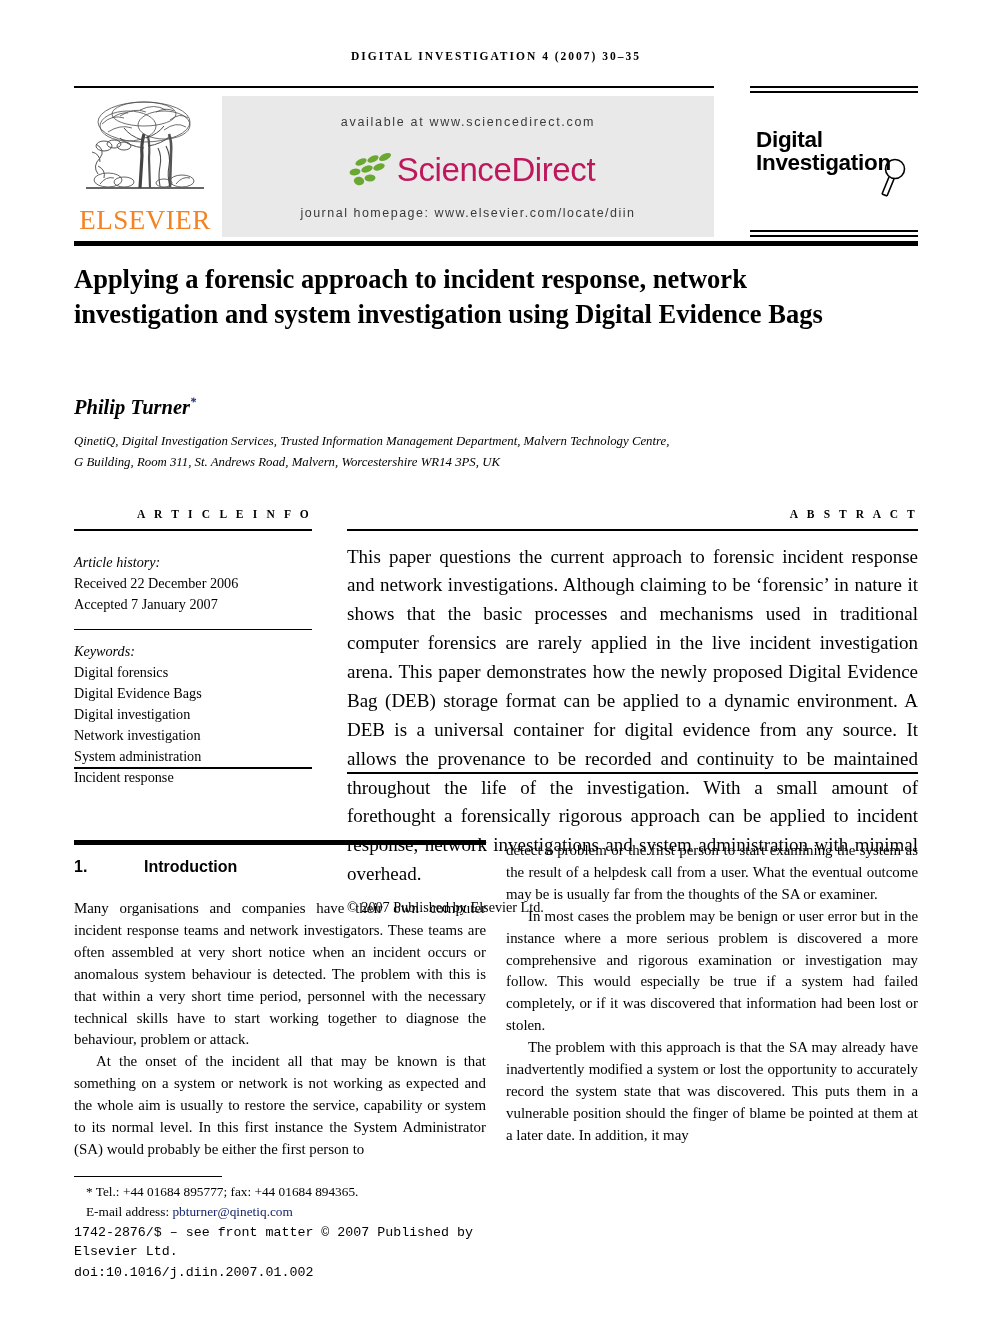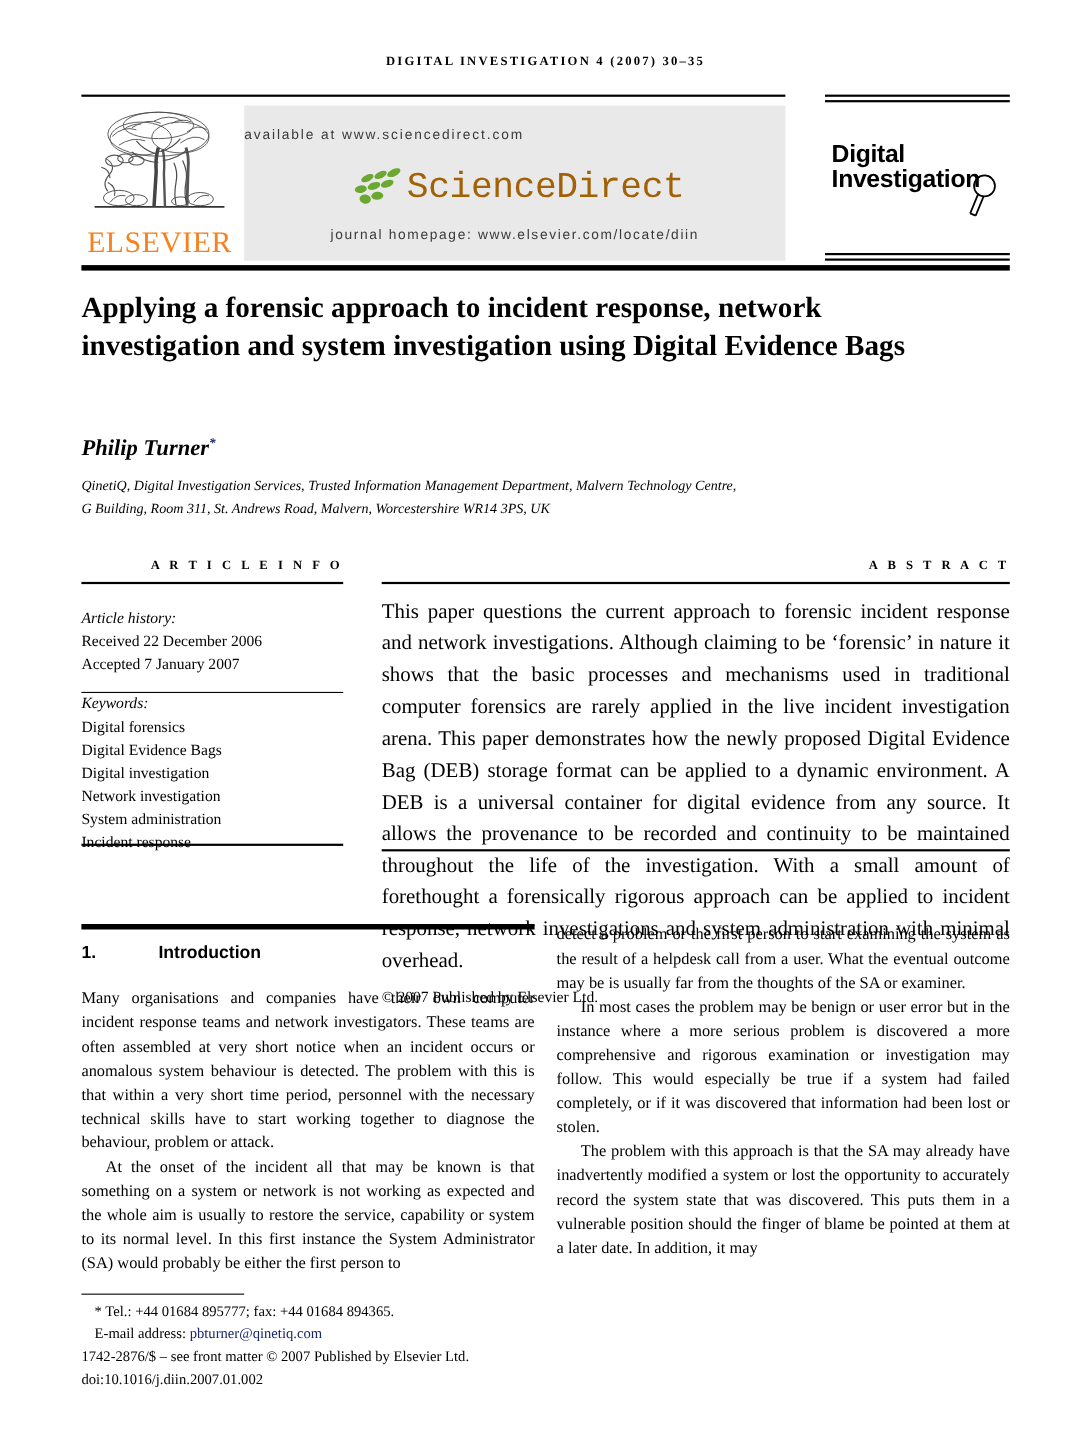--- a/index.html
+++ b/index.html
@@ -104,39 +104,39 @@
     position: absolute;
     top: 10px;
     left: 148px;
     width: 492px;
     height: 141px;
     background: #e9e9e9;
   }
   .sd-avail {
     position: absolute;
     top: 19px; left: 0; width: 492px;
-    text-align: left;
+    text-align: center;
     font-family: "Liberation Sans", sans-serif;
     font-size: 12.5px;
     letter-spacing: 1.7px;
     color: #3a3a3a;
   }
   .sd-logo {
     position: absolute;
     top: 48px; left: 0; width: 492px;
     height: 52px;
     display: flex;
     align-items: center;
     justify-content: center;
   }
   .sd-leaves { width: 52px; height: 40px; margin-right: 4px; }
   .sd-word {
-    font-family: Liberation Mono, monospace;
+    font-family: Liberation Sans, sans-serif;
     font-size: 33px;
-    color: #a16207;
+    color: #be185d;
     letter-spacing: -0.4px;
   }
   .sd-home {
     position: absolute;
     bottom: 17px; left: 0; width: 492px;
     text-align: center;
     font-family: "Liberation Sans", sans-serif;
     font-size: 12.5px;
     letter-spacing: 1.5px;
     color: #3a3a3a;
@@ -254,20 +254,21 @@
     font-size: 14.2px;
     line-height: 1.48;
   }
   .info-body .lbl { font-style: italic; }
   .rule-thin2 {
     height: 1.4px;
     background: #000;
     margin-top: 14px;
   }
   .kw-block {
+    margin-top: 11px;
     font-family: "Liberation Serif", serif;
     font-size: 14.2px;
     line-height: 1.48;
   }
   .kw-block .lbl { font-style: italic; }
 
   .abs-body {
     margin-top: 12px;
     font-family: "Liberation Serif", serif;
     font-size: 19px;
@@ -349,21 +350,21 @@
     margin-bottom: 5px;
   }
   .fn-line {
     font-family: "Liberation Serif", serif;
     font-size: 13.3px;
     line-height: 1.45;
   }
   .fn-indent { padding-left: 12px; }
   .fn-mail-link { color: #17256b; }
   .fn-front {
-    font-family: Liberation Serif, serif;
+    font-family: Liberation Mono, monospace;
     font-size: 13.3px;
     line-height: 1.45;
     margin-top: 2px;
   }
 </style>
 </head>
 <body>
 
 <div class="page">
 

